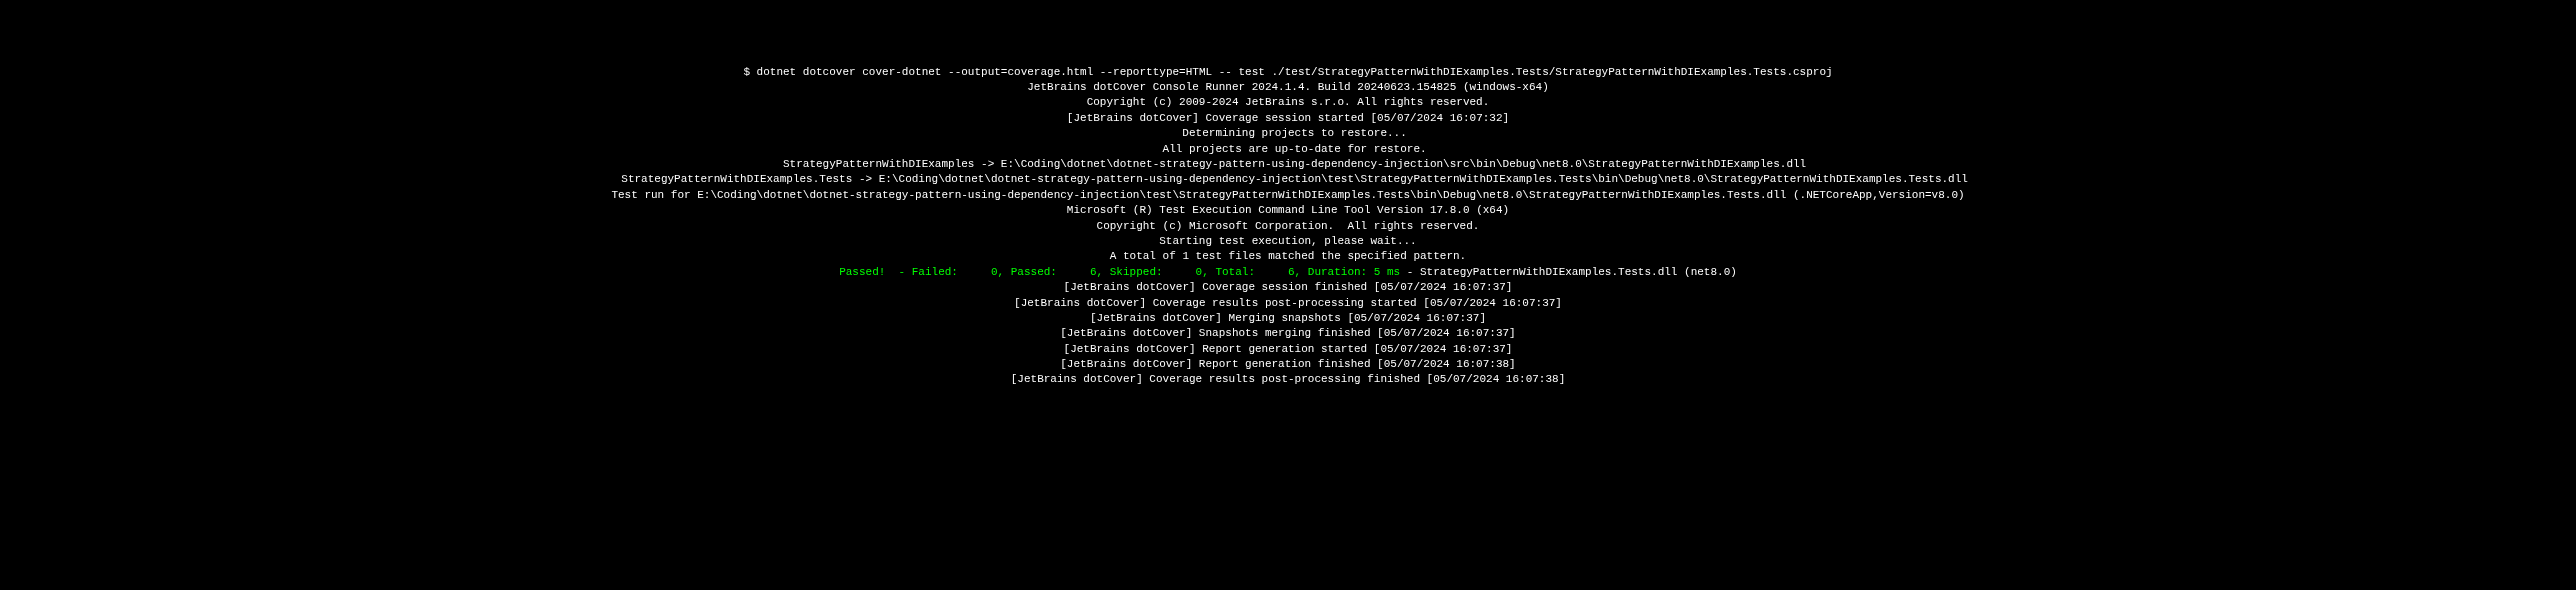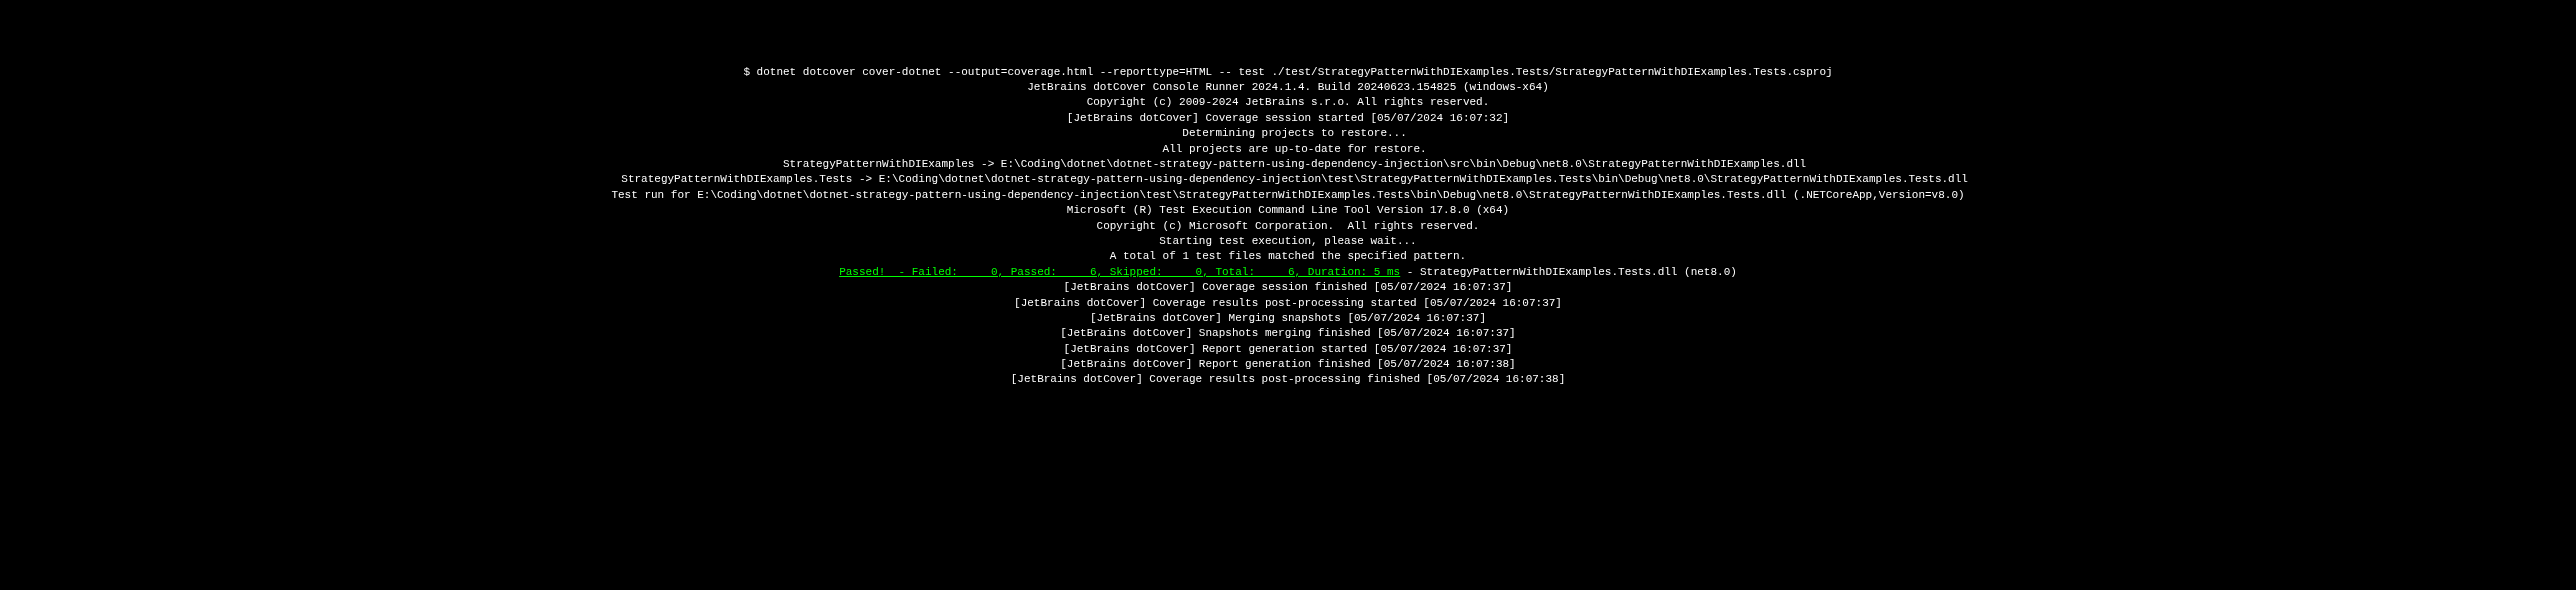--- a/index.html
+++ b/index.html
@@ -25,21 +25,20 @@
       color: #ffffff;
     }
     .command {
       color: #ffffff;
     }
     .white-text {
       color: #ffffff;
     }
     .green-text {
       color: #00ff00;
-      text-decoration: underline;
     }
     .summary-line {
       display: block;
     }
   </style>
 </head>
 <body>
 
 
 

